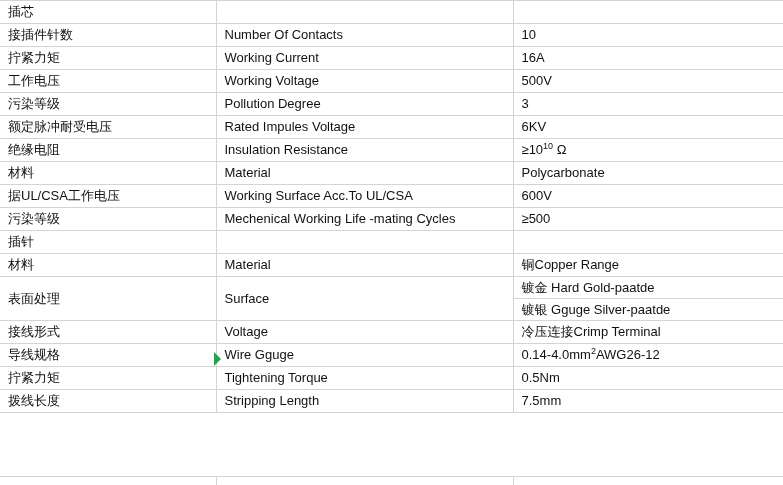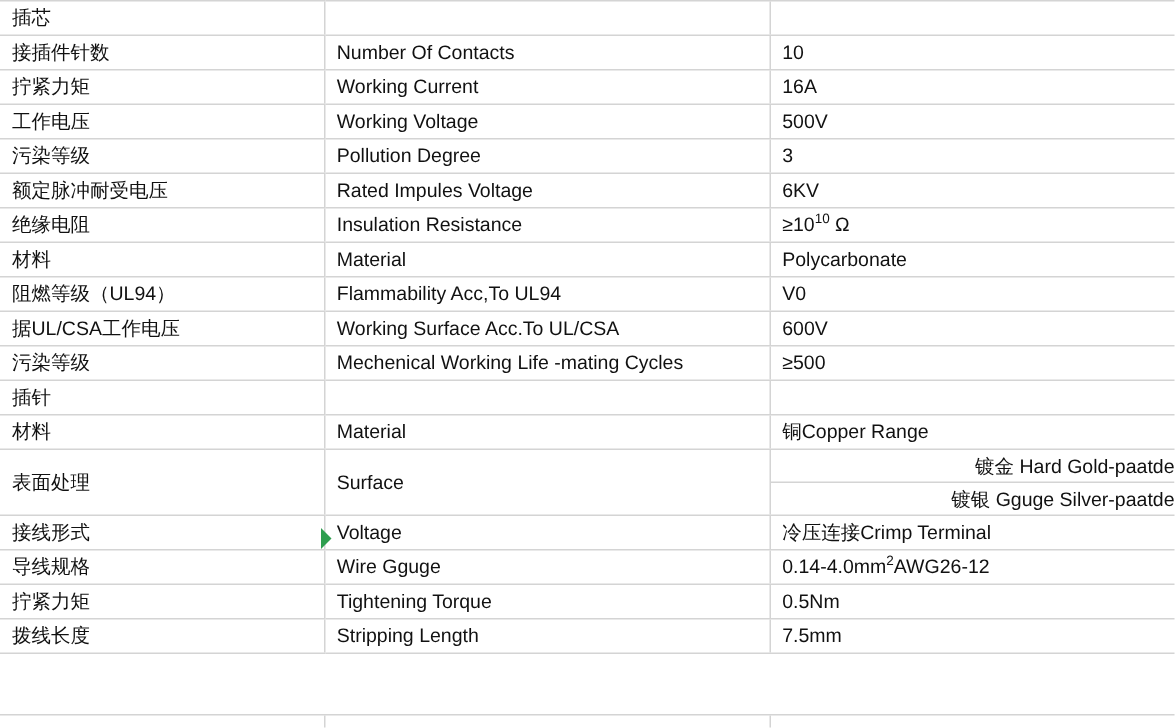--- a/index.html
+++ b/index.html
@@ -58,21 +58,20 @@
   .subcell {
     padding: 0 !important;
     vertical-align: top;
   }
   .subcell .sub {
     height: 21px;
     line-height: 21px;
     padding-left: 8px;
     border-bottom: 1px solid #d4d4d4;
     white-space: nowrap;
-    text-align: right;
   }
   .subcell .sub:last-child {
     border-bottom: none;
   }
   td.tall {
     height: 43px;
     line-height: 43px;
   }
   .sup {
     font-size: 9px;
@@ -156,25 +155,20 @@
         <td>Insulation Resistance</td>
         <td><span>≥10</span><span class="sup">10</span><span> Ω</span></td>
       </tr>
 
       <tr>
         <td class="cn">材料</td>
         <td>Material</td>
         <td>Polycarbonate</td>
       </tr>
       <tr>
-        <td class="cn">阻燃等级（UL94）</td>
-        <td>Flammability Acc,To UL94</td>
-        <td>V0</td>
-      </tr>
-      <tr>
         <td class="cn">据UL/CSA工作电压</td>
         <td>Working Surface Acc.To UL/CSA</td>
         <td>600V</td>
       </tr>
       <tr>
         <td class="cn">污染等级</td>
         <td>Mechenical Working Life -mating Cycles</td>
         <td>≥500</td>
       </tr>
 

